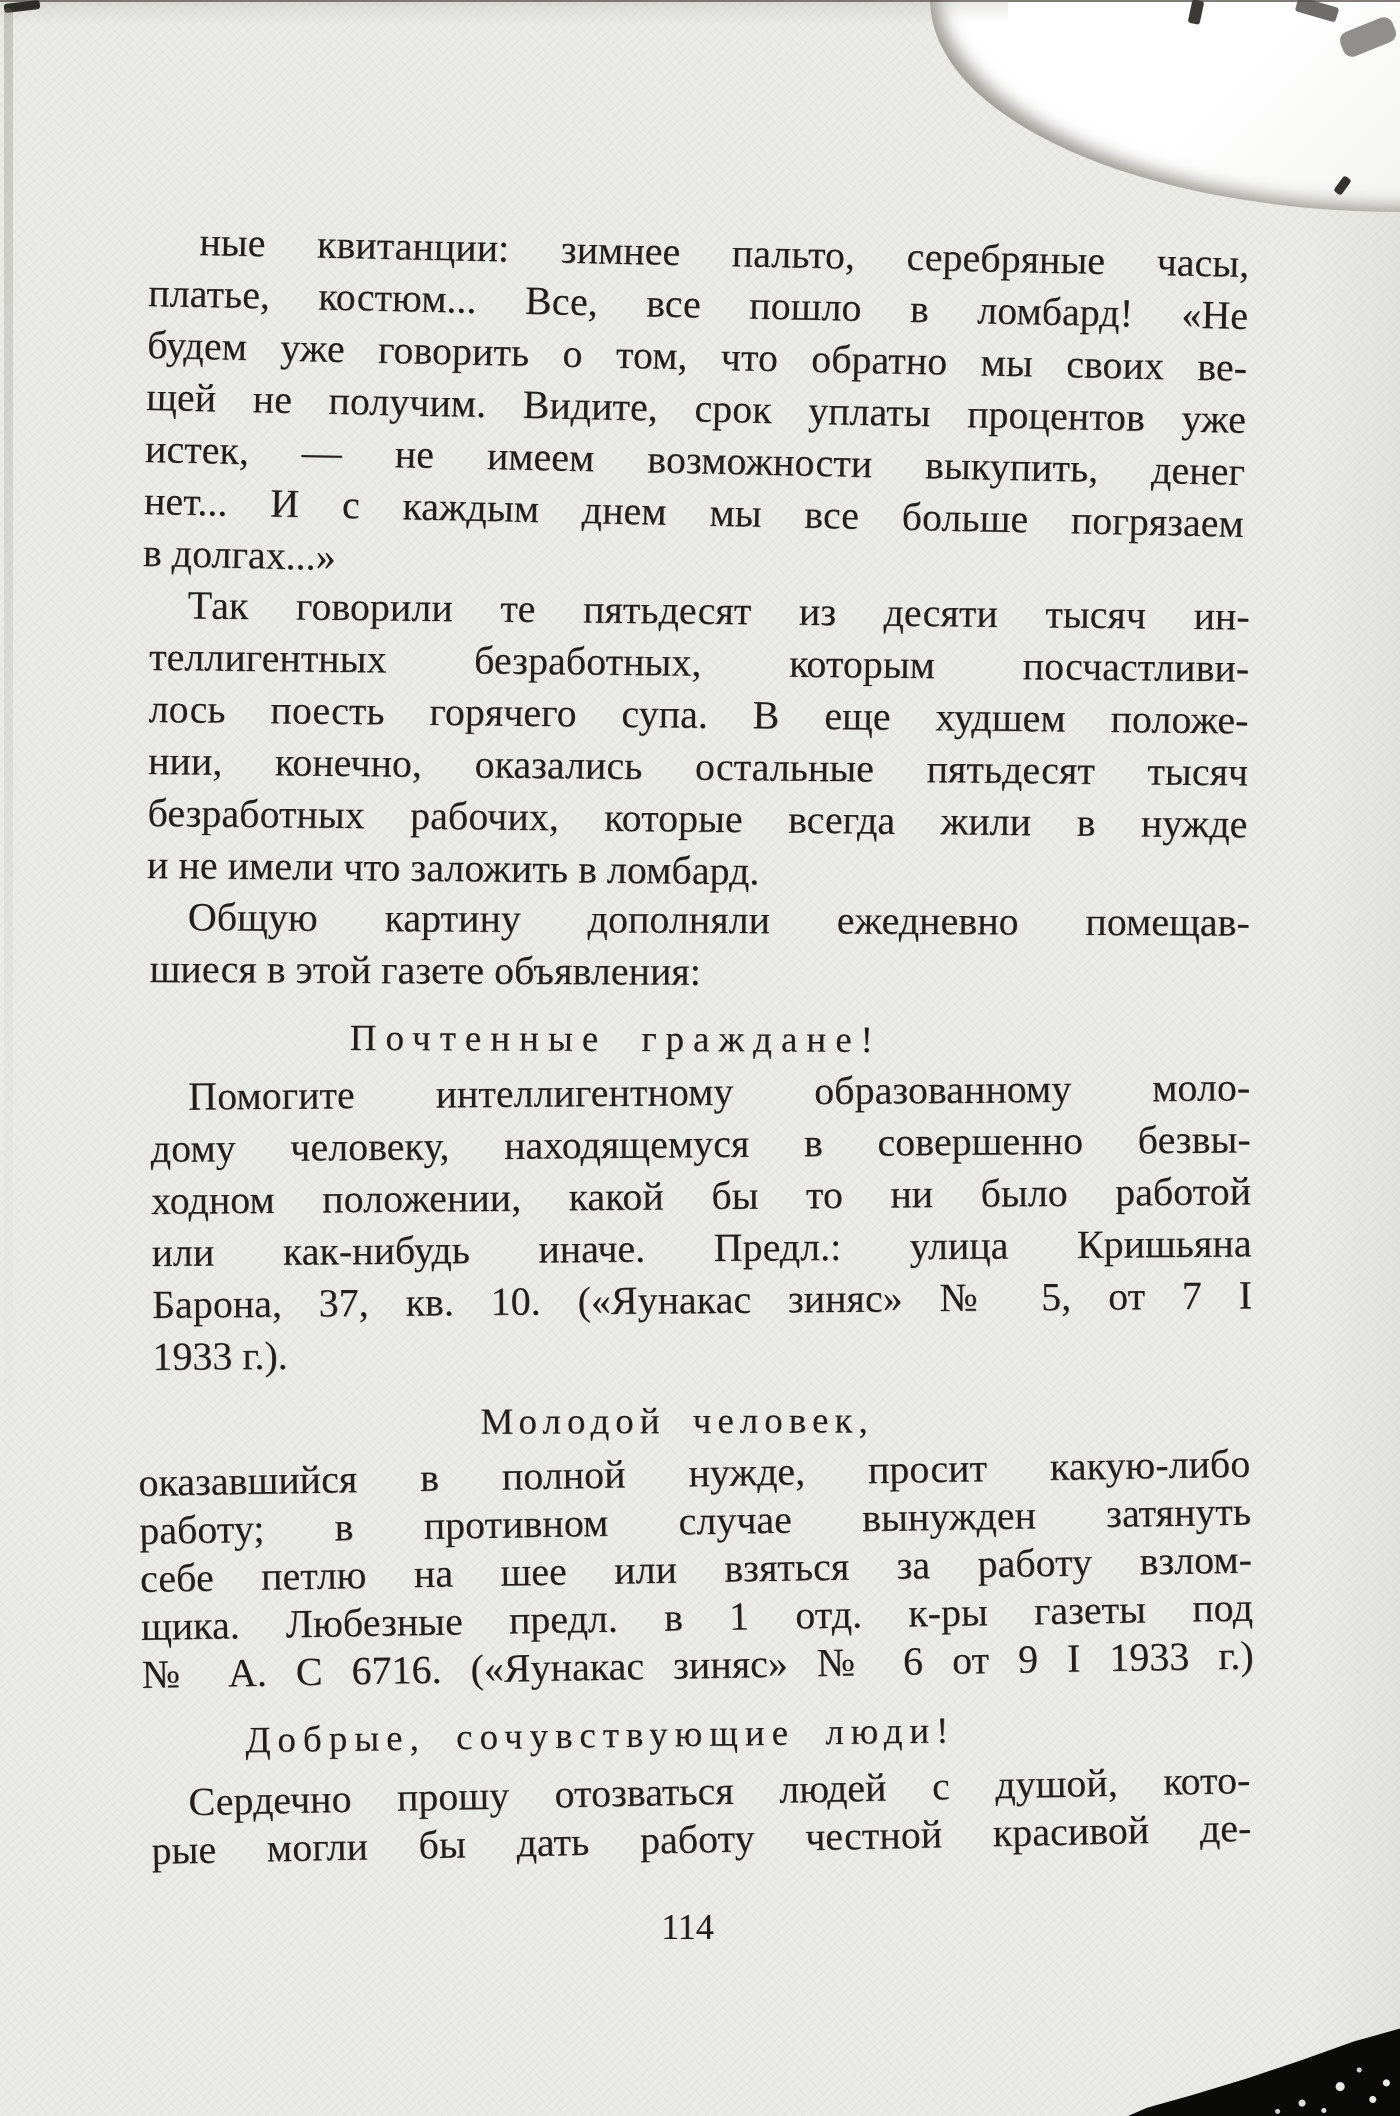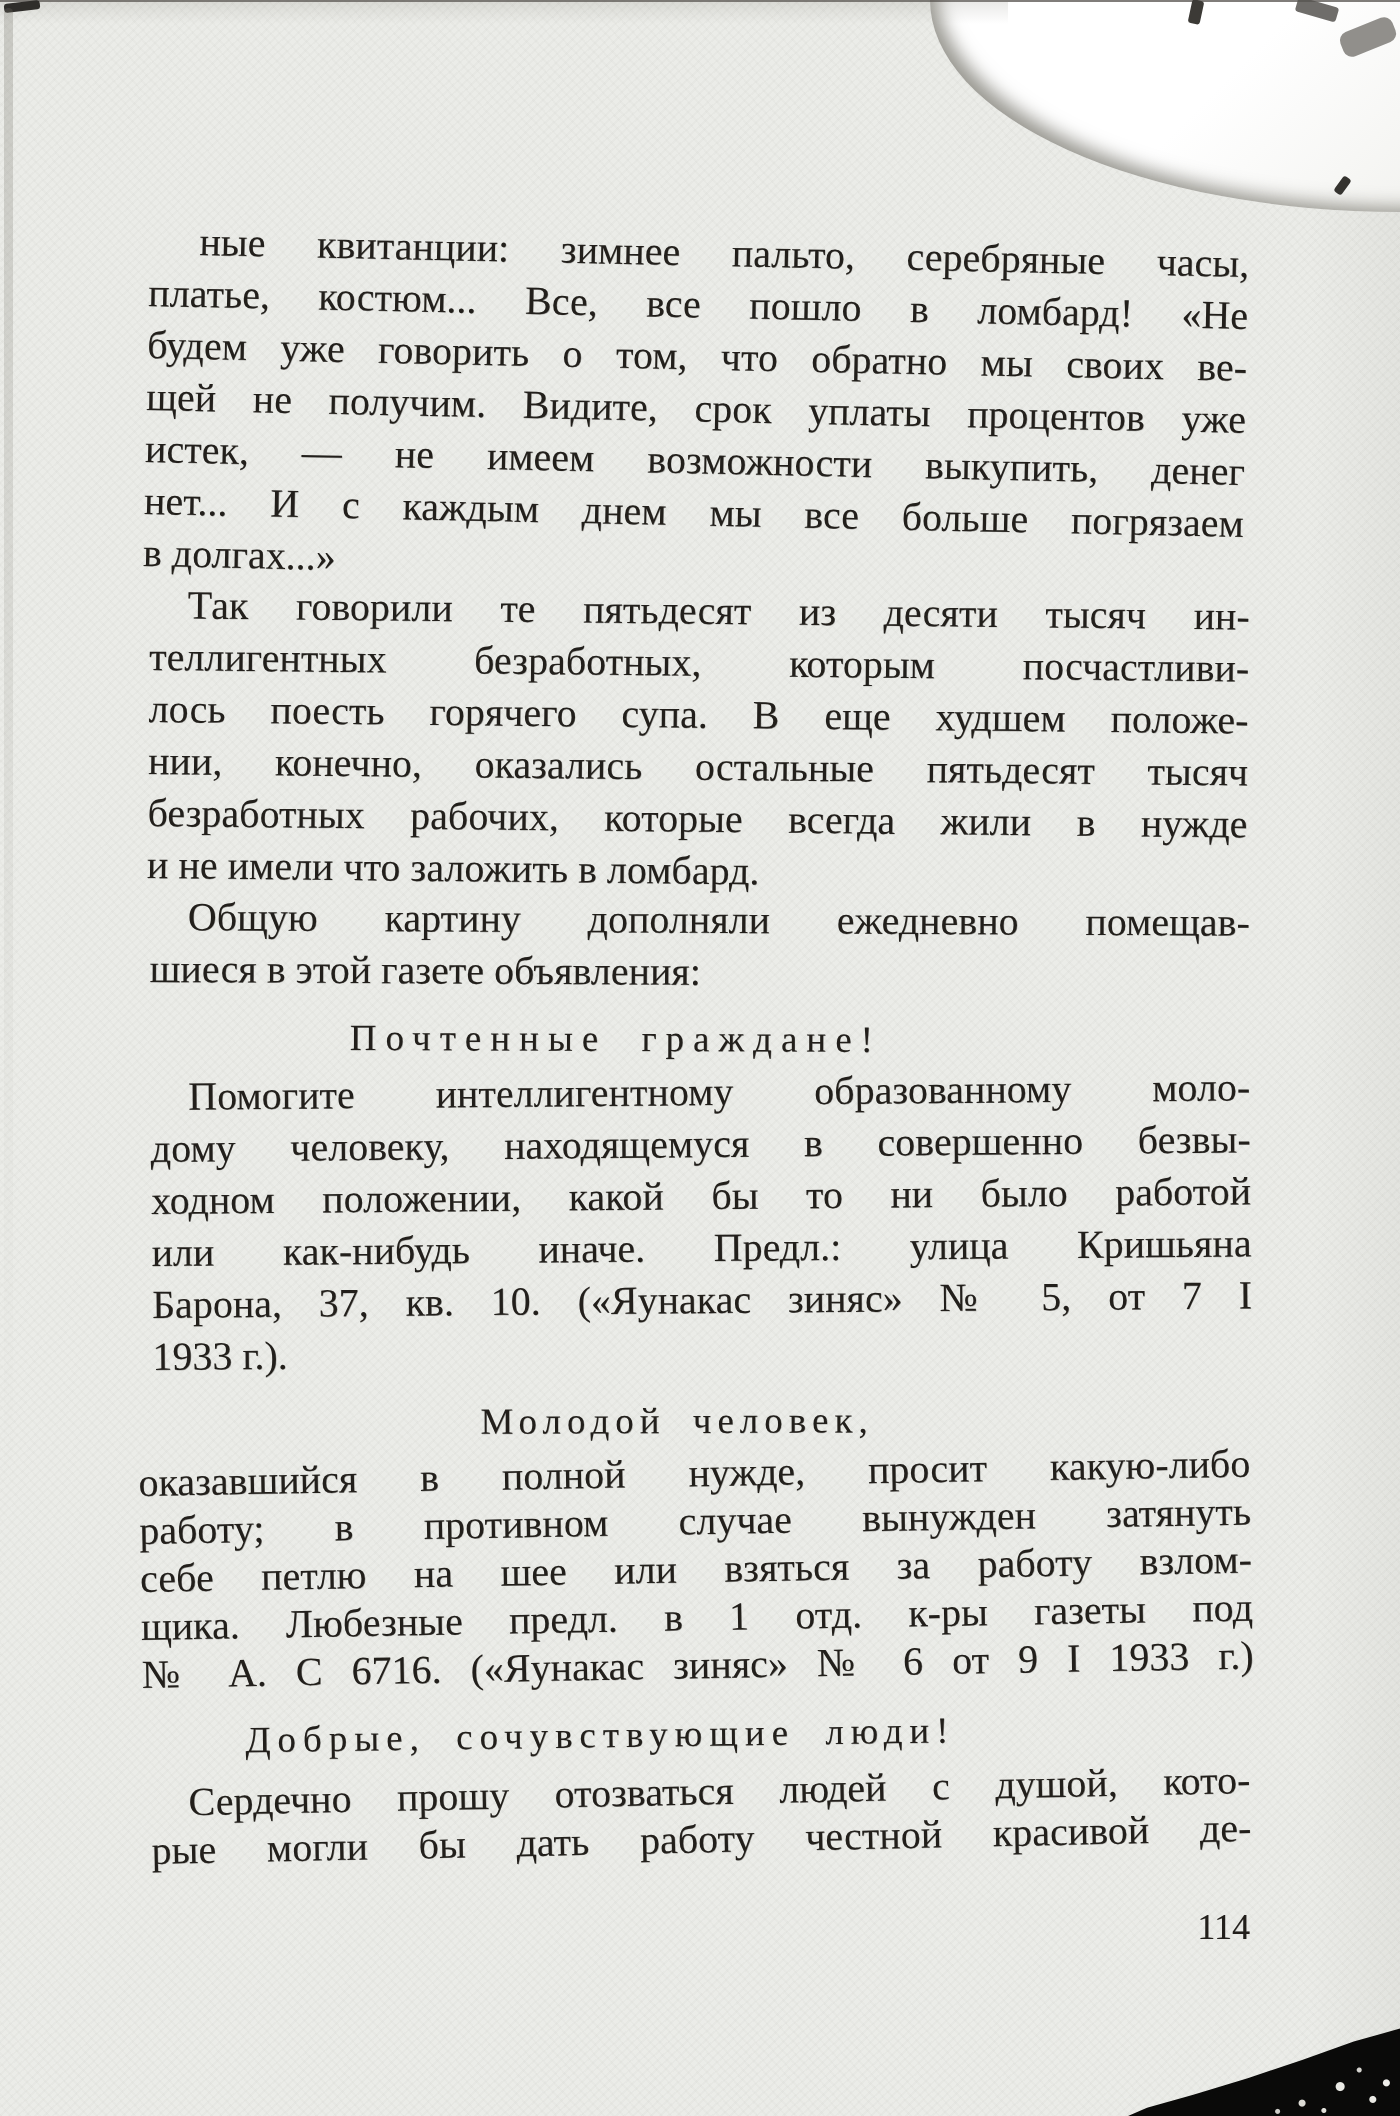--- a/index.html
+++ b/index.html
@@ -58,21 +58,21 @@
   #h1{letter-spacing:9px;word-spacing:16px;margin-top:16px;margin-bottom:8px;transform:translateX(-84px) rotate(0.2deg);}
   #h2{letter-spacing:6px;word-spacing:12px;margin-top:14px;margin-bottom:10px;transform:translateX(-23px) rotate(-0.2deg);}
   #h3{letter-spacing:7px;word-spacing:14px;margin-top:18px;margin-bottom:10px;transform:translateX(-100px) rotate(-0.8deg);}
   #b1{margin-top:215px;transform:rotate(1.2deg);}
   #b2{transform:rotate(0.6deg);}
   #b3{transform:rotate(0.3deg);}
   #b4{transform:rotate(-0.5deg);}
   #b5{margin-left:-12px;transform:rotate(-1.0deg);}
   #b6{transform:rotate(-1.2deg);}
   .pagenum{margin-top:30px;margin-left:-25px;font-size:36px;line-height:44px;
-    text-align:right;text-shadow:0.4px 0.4px 0 rgba(30,27,24,0.35);}
+    text-align:center;text-shadow:0.4px 0.4px 0 rgba(30,27,24,0.35);}
 </style>
 </head>
 <body>
 
 <div id="page">
 
   <div class="corner-fold"></div>
   <div class="top-line"></div>
   <div class="top-shade"></div>
   <div class="mark m-tl"></div>

